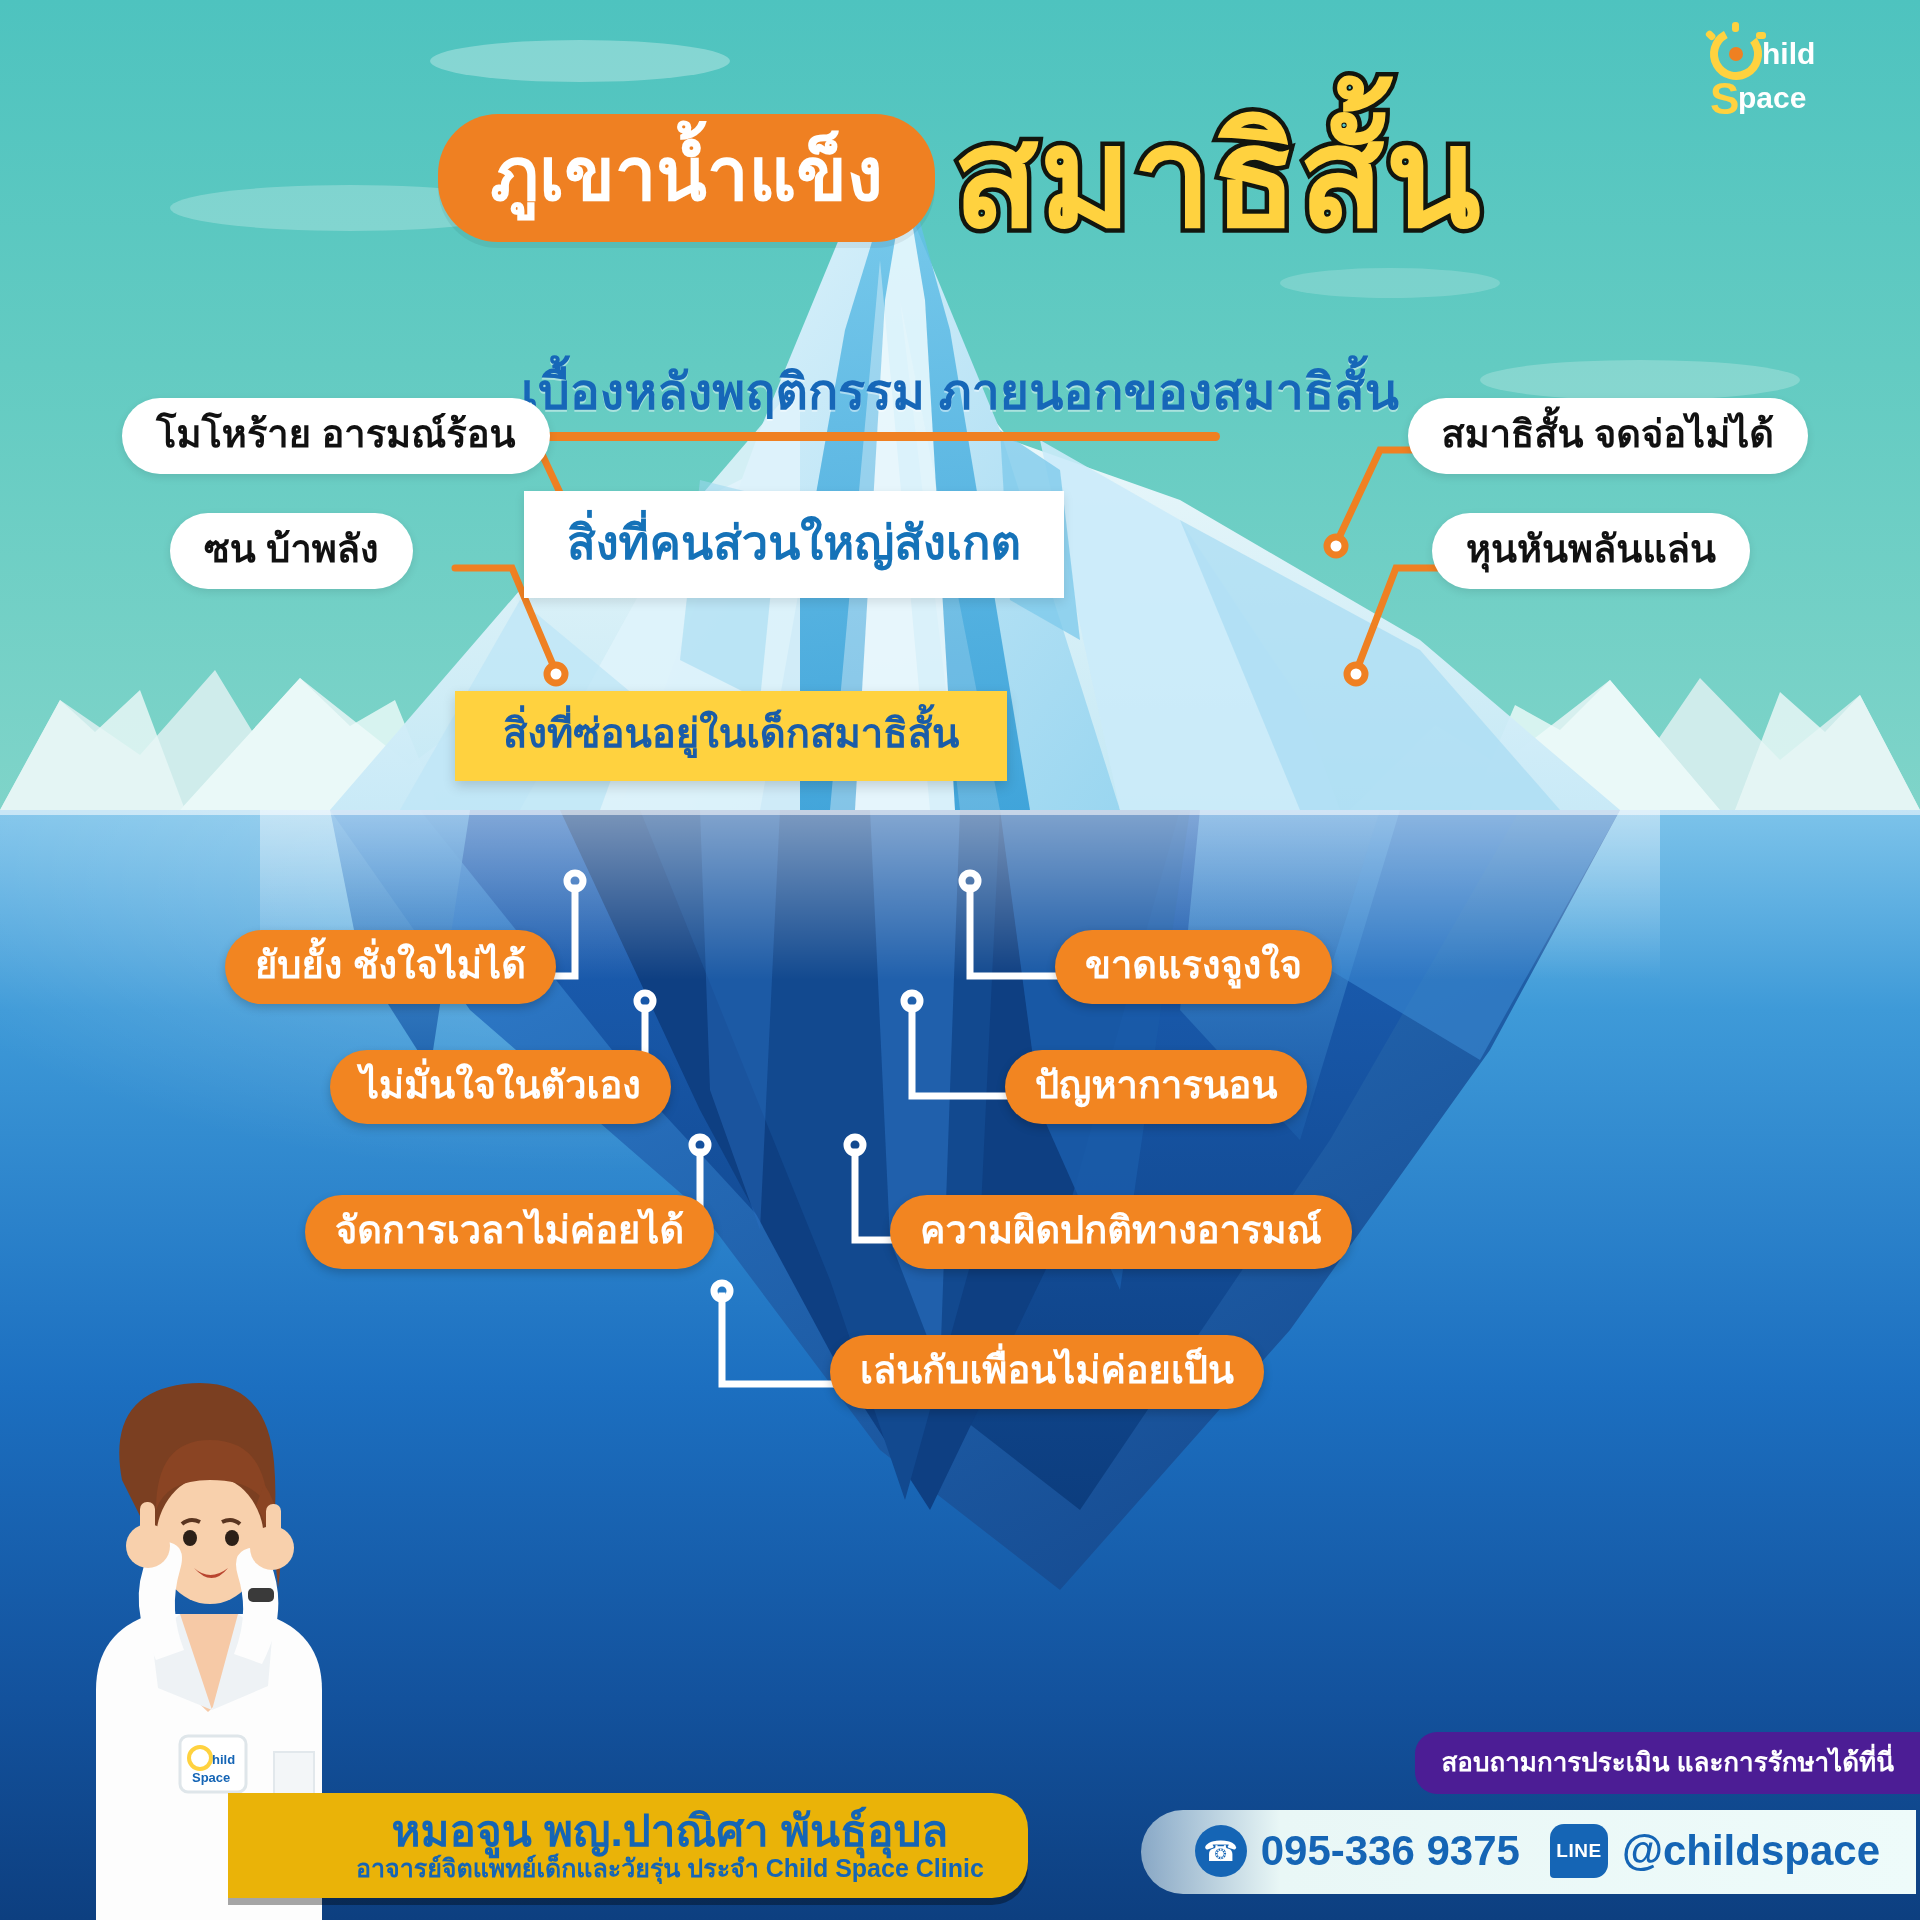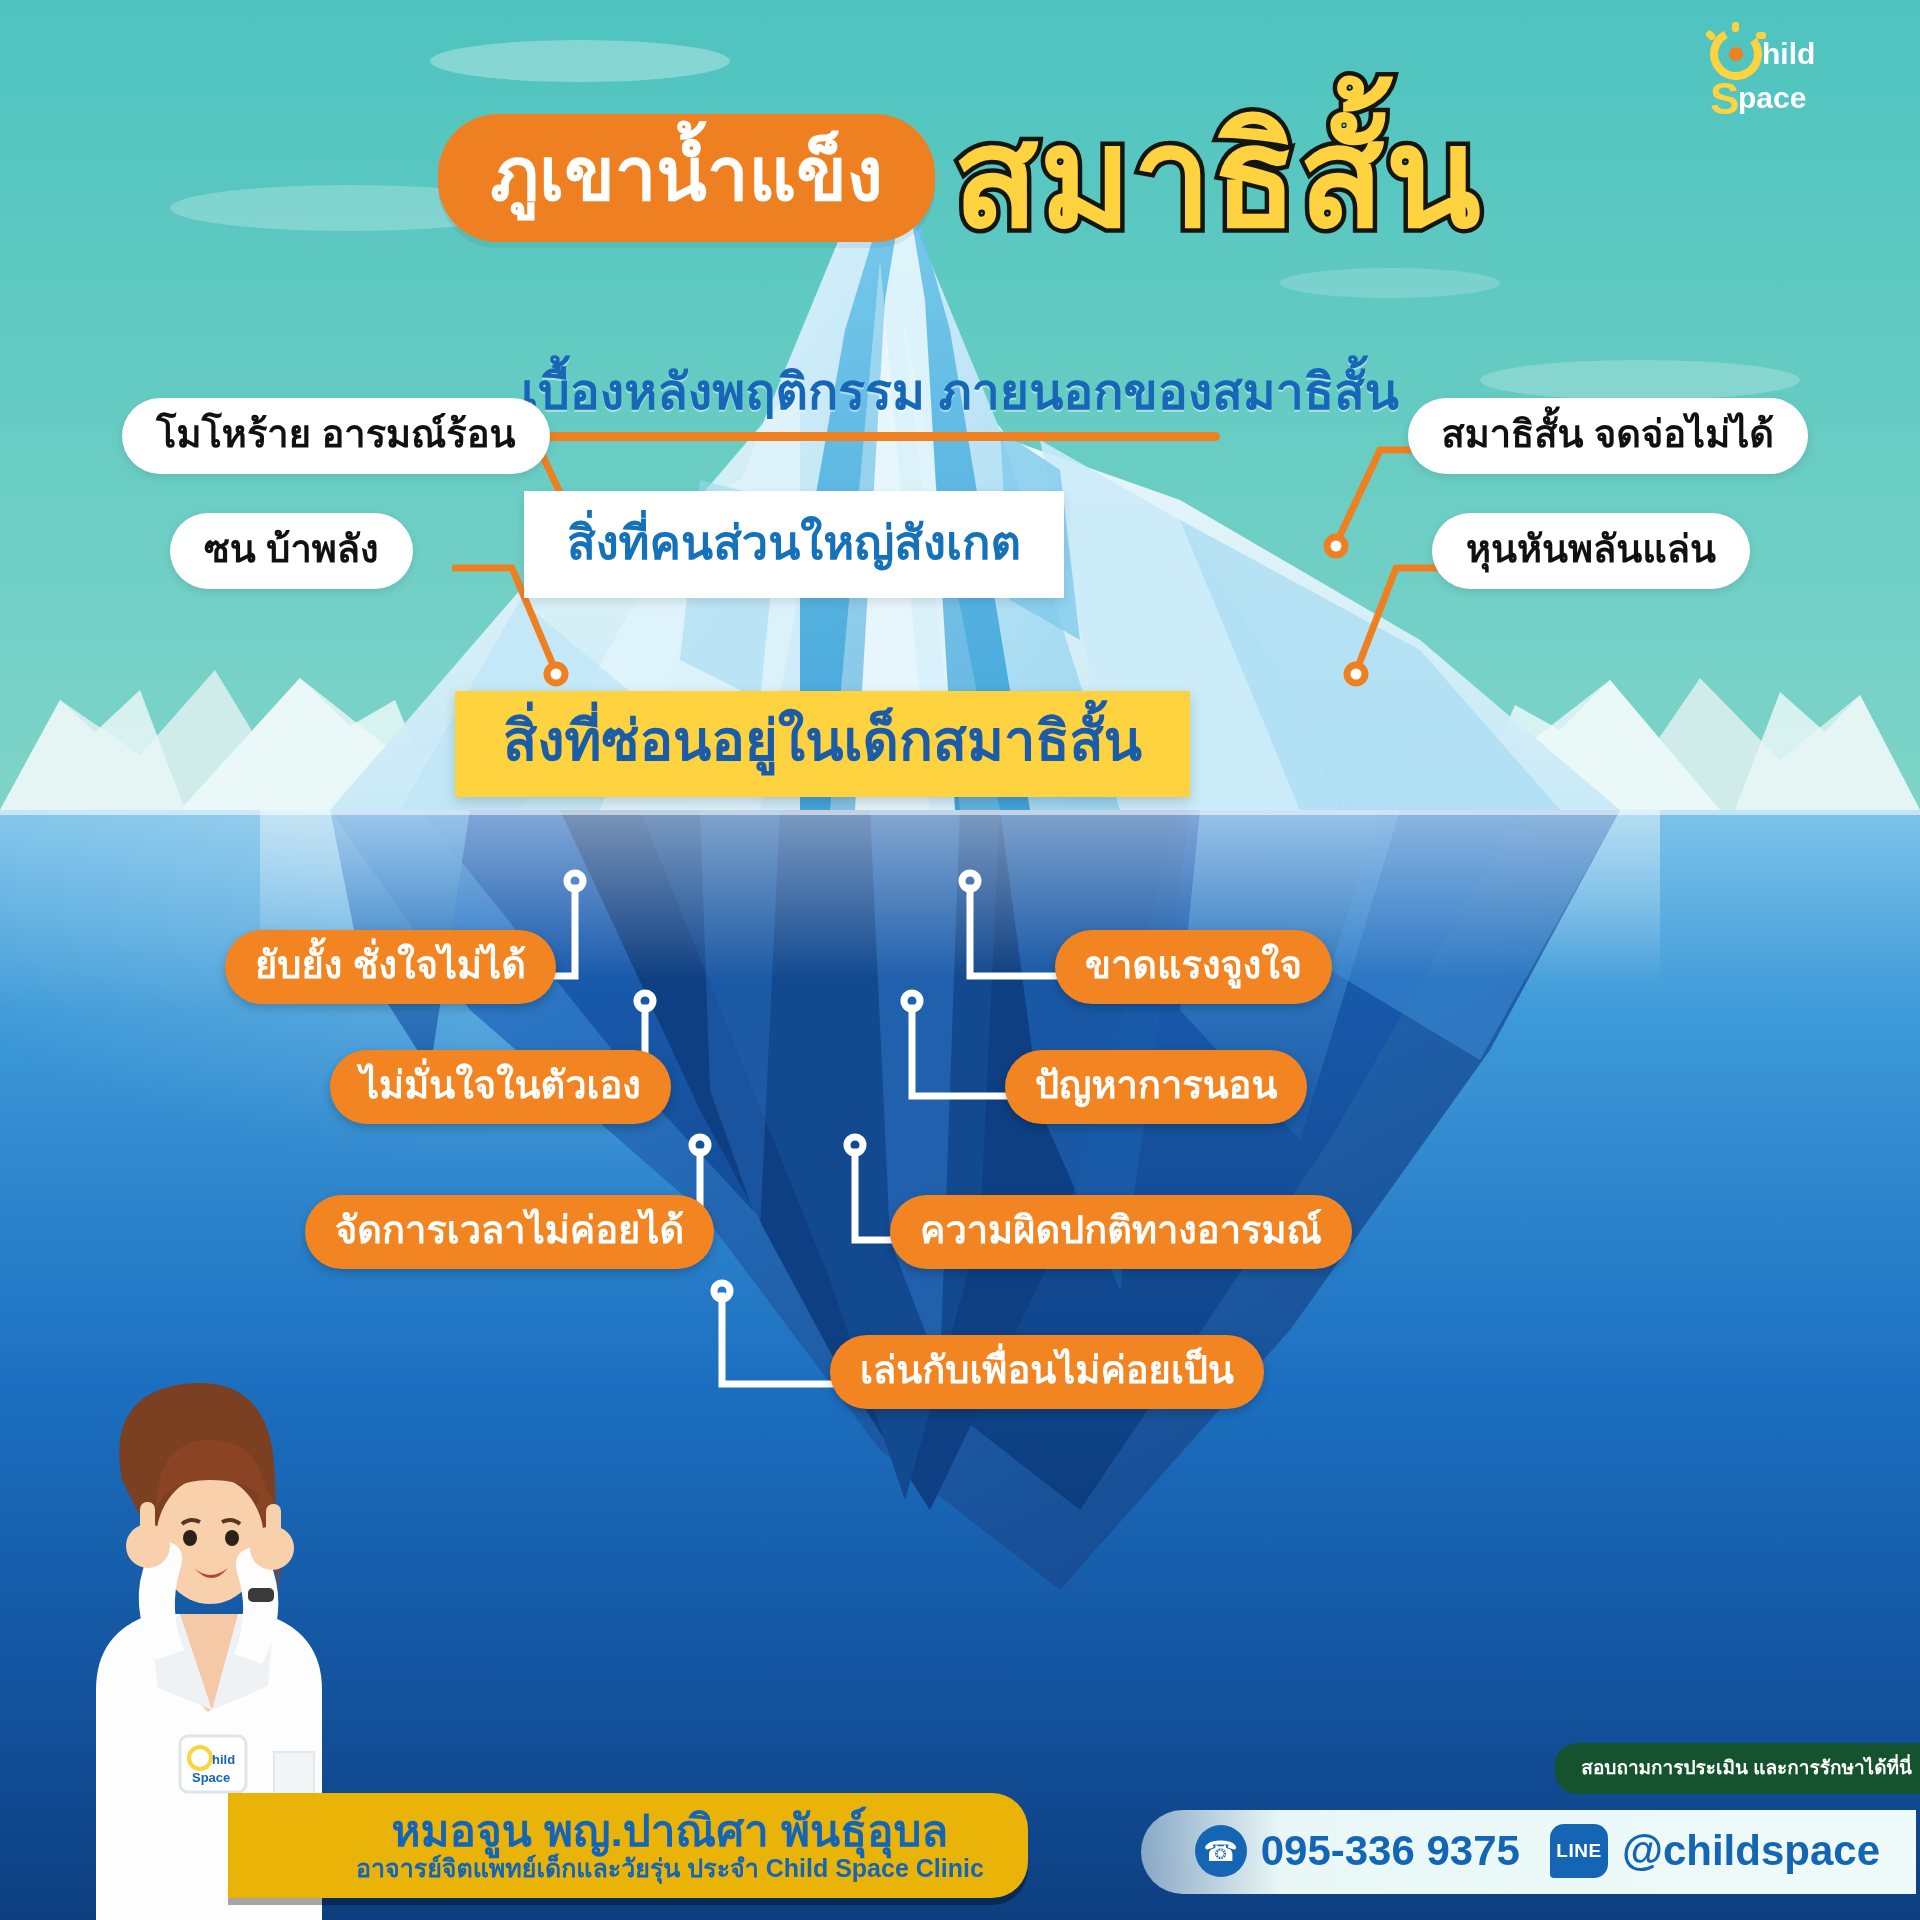--- a/index.html
+++ b/index.html
@@ -114,21 +114,21 @@
     box-shadow: 0 4px 10px rgba(0,0,0,0.10);
   }
 
   .connector { position: absolute; left: 0; top: 0; width: 1920px; height: 1920px; pointer-events: none; }
 
   
   .yellow-banner {
     position: absolute; left: 455px; top: 691px;
     background: #ffd23f;
     color: #1a5ca8;
-    font-size: 56px; font-weight: bold;
+    font-size: 40px; font-weight: bold;
     padding: 22px 48px 28px;
     white-space: nowrap;
     line-height: 1.0;
     box-shadow: 0 5px 12px rgba(0,0,0,0.16);
   }
 
   
   .orange-pill {
     position: absolute;
     background: #f28521;
@@ -167,24 +167,24 @@
     text-align: center;
   }
   .name-plate .nm {
     font-size: 44px; font-weight: bold; color: #1565b5; line-height: 1.08; white-space: nowrap;
   }
   .name-plate .role {
     font-size: 25px; font-weight: bold; color: #1565b5; line-height: 1.1; white-space: nowrap;
   }
   .red-tag {
     position: absolute; right: 0; bottom: 126px;
-    background: #14532d;
+    background: #4c1d95;
     color: #ffffff;
-    font-size: 19px; font-weight: bold;
-    padding: 9px 8px 12px 26px;
+    font-size: 26px; font-weight: bold;
+    padding: 9px 26px 12px 26px;
     border-radius: 22px 0 0 22px;
     white-space: nowrap;
   }
   .contact-bar {
     position: absolute; right: 4px; bottom: 26px;
     background: linear-gradient(90deg, rgba(236,249,248,0.55) 0%, #e9f7f6 18%, #eefbfa 100%);
     border-radius: 56px 0 0 56px;
     padding: 14px 36px 16px 54px;
     display: flex; align-items: center; gap: 30px;
   }

